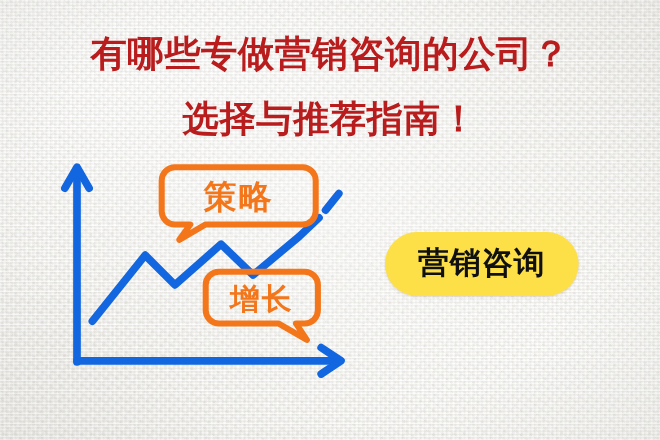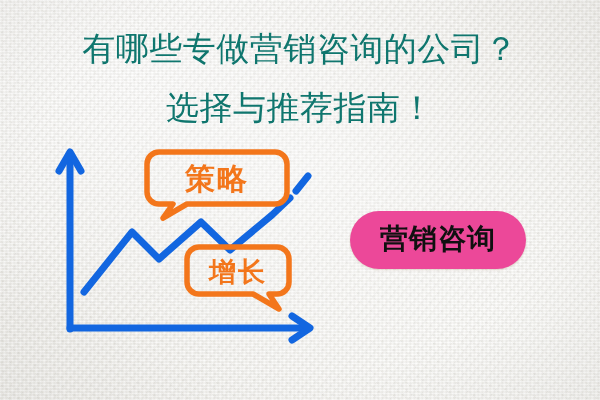--- a/index.html
+++ b/index.html
@@ -45,22 +45,22 @@
   #headline {
     position: absolute;
     left: 0;
     top: 30px;
     width: 600px;
     text-align: center;
     z-index: 6;
   }
   .headline-line {
     display: block;
-    color: #0f766e;
-    font-weight: normal;
+    color: #b91c1c;
+    font-weight: bold;
     letter-spacing: 0.5px;
     white-space: nowrap;
   }
   #headline-line-1 {
     font-size: 33px;
     line-height: 38px;
   }
   #headline-line-2 {
     font-size: 33px;
     line-height: 40px;
@@ -120,21 +120,21 @@
   }
 
   
   #badge {
     position: absolute;
     left: 350px;
     top: 211px;
     width: 176px;
     height: 58px;
     border-radius: 29px;
-    background-color: #ec4899;
+    background-color: #fde047;
     display: flex;
     align-items: center;
     justify-content: center;
     z-index: 5;
     box-shadow: 0 1px 2px rgba(120,80,20,0.18);
   }
   #badge-label {
     color: #101010;
     font-size: 28px;
     font-weight: bold;

